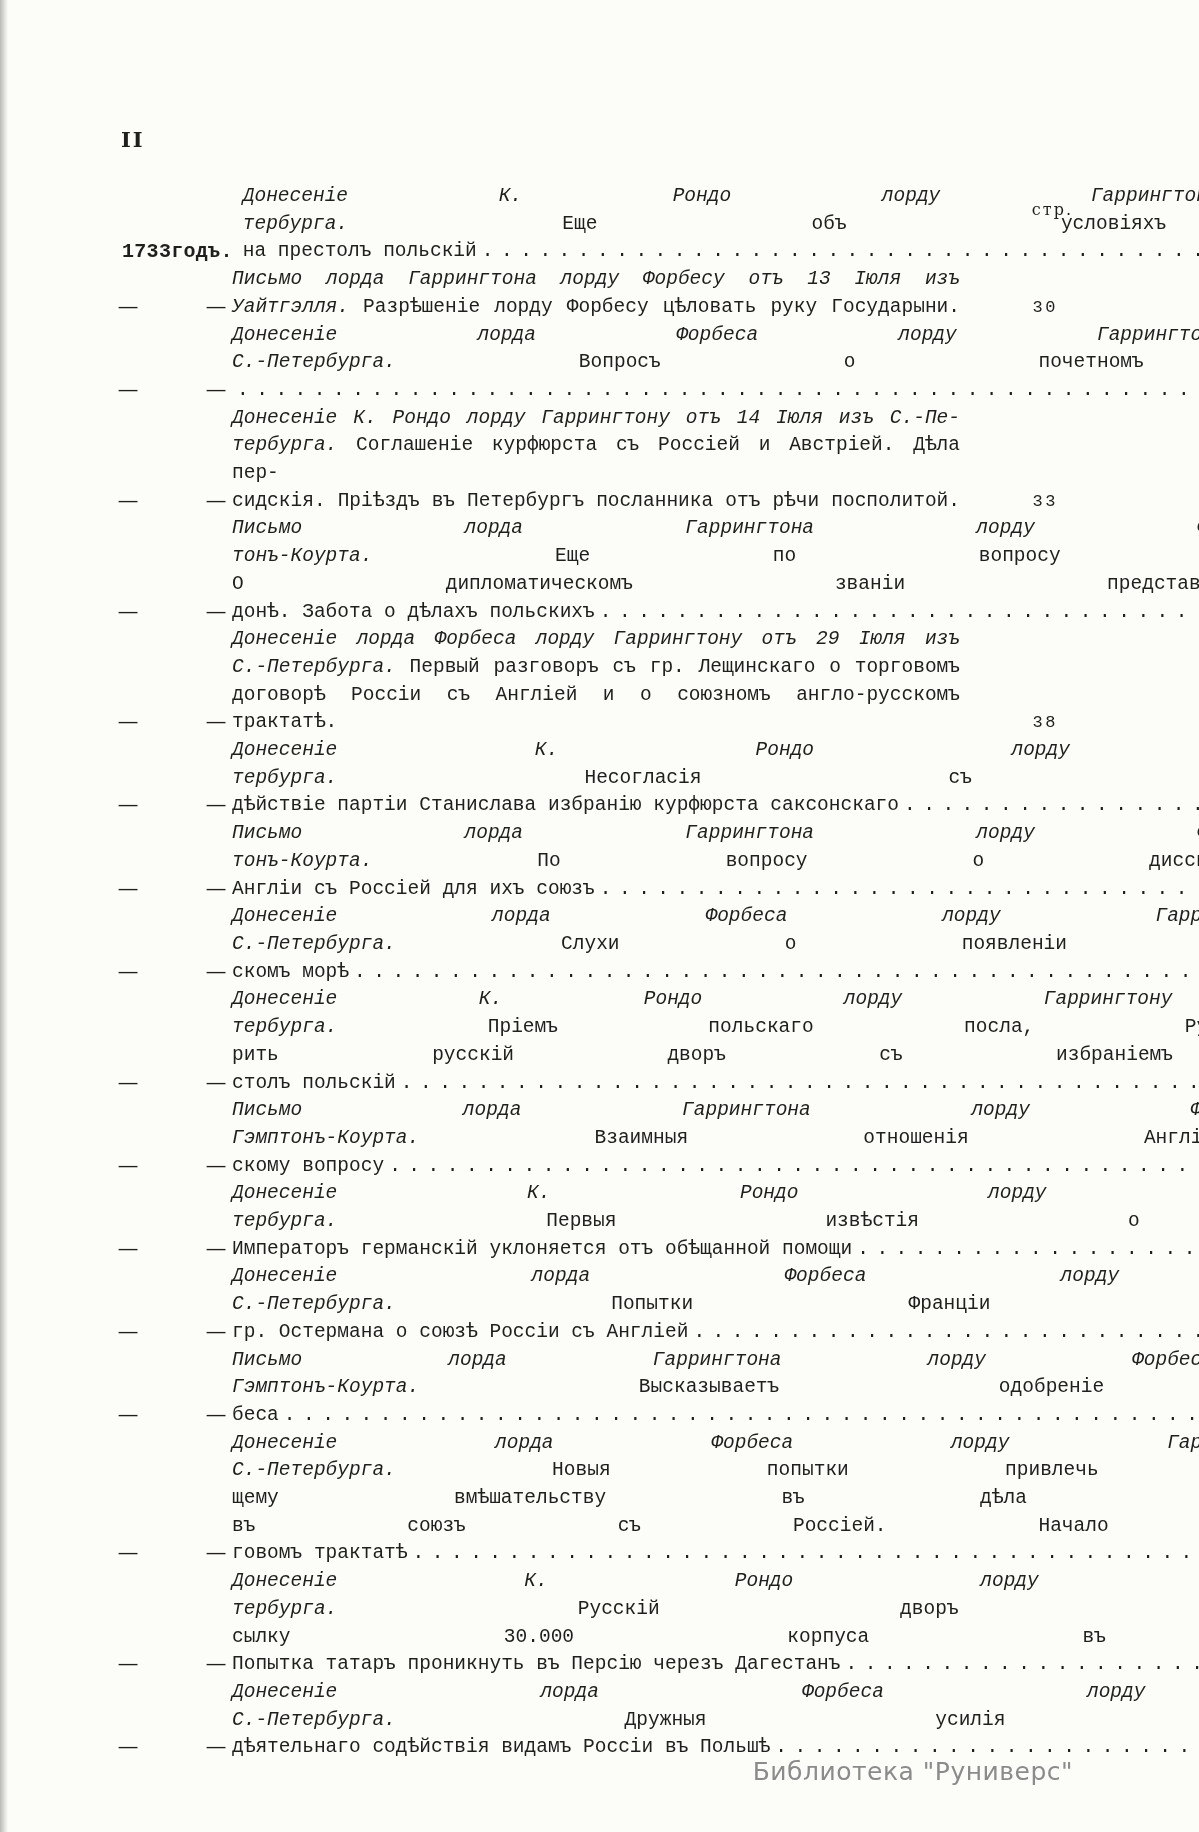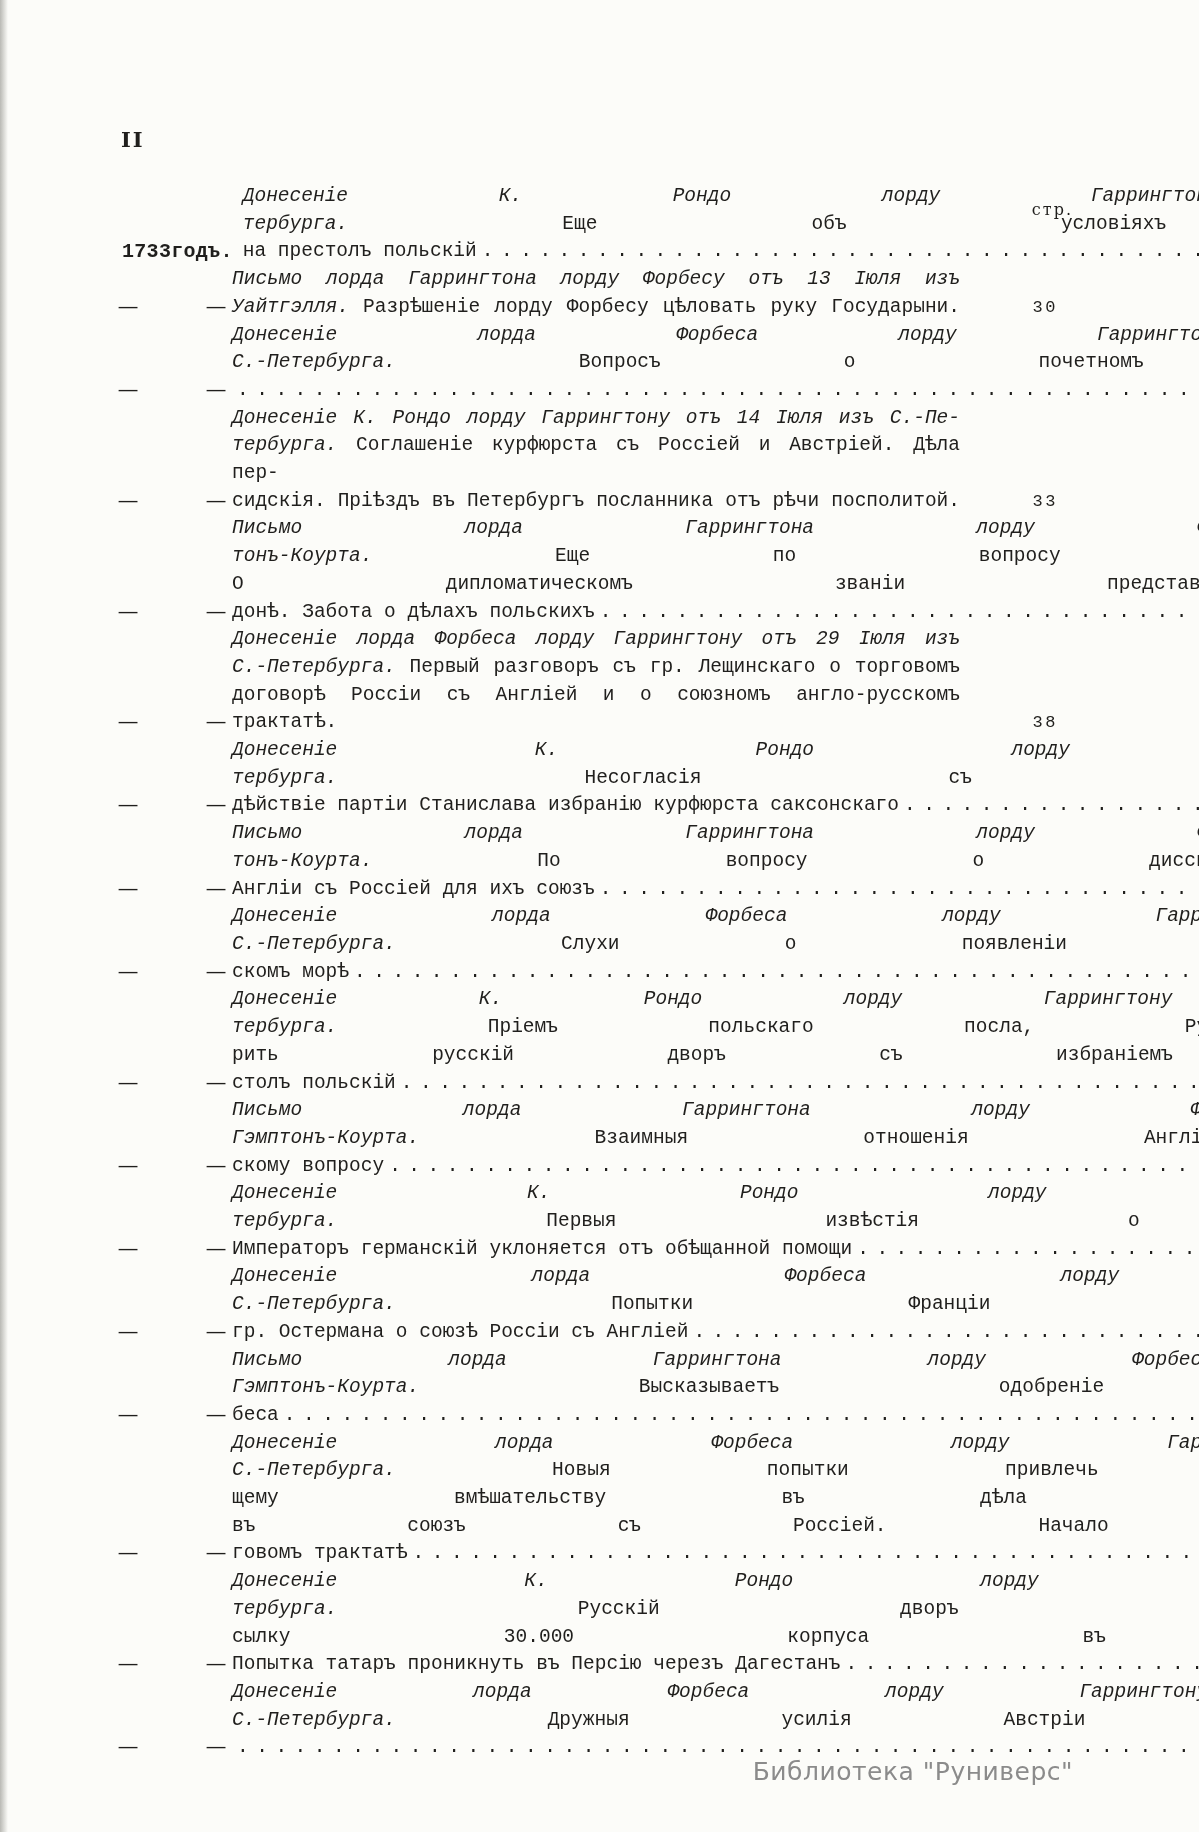--- a/index.html
+++ b/index.html
@@ -285,19 +285,20 @@
       </div>
       <div class="entry-row">
         <div class="label">
           <span class="dash">—</span>
           <span class="dash">—</span>
         </div>
         <div class="body">
           <div class="line"><span class="it">Донесеніе лорда Форбеса лорду Гаррингтону отъ 14 Августа изъ</span></div>
           <div class="line"><span class="it">С.-Петербурга.</span> <span class="ro">Дружныя усилія Австріи и Англіи уклониться отъ</span></div>
           <div class="line leader">
+            <span class="txt"><span class="ro">дѣятельнаго содѣйствія видамъ Россіи въ Польшѣ</span></span>
             <span class="dots"></span>
           </div>
         </div>
       </div>
     </div>
   <div class="watermark">Библиотека "Руниверс"</div>
 </div>
 
 </body></html>

